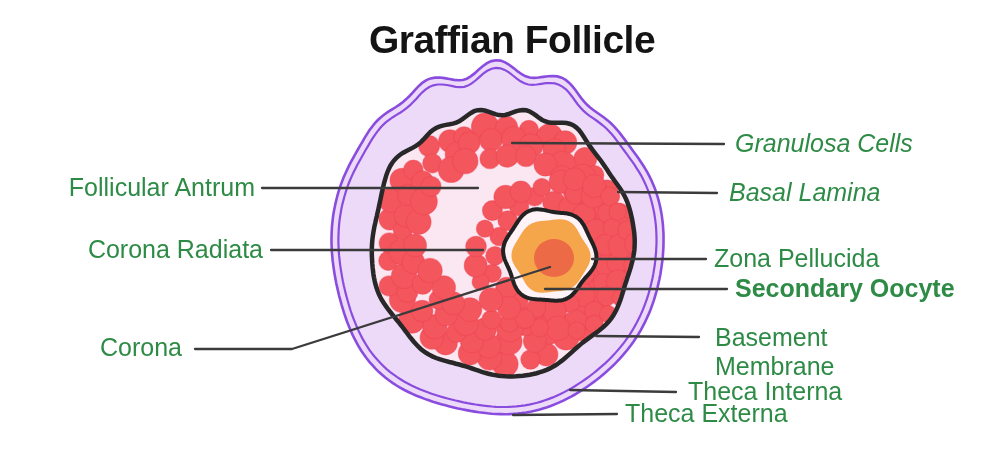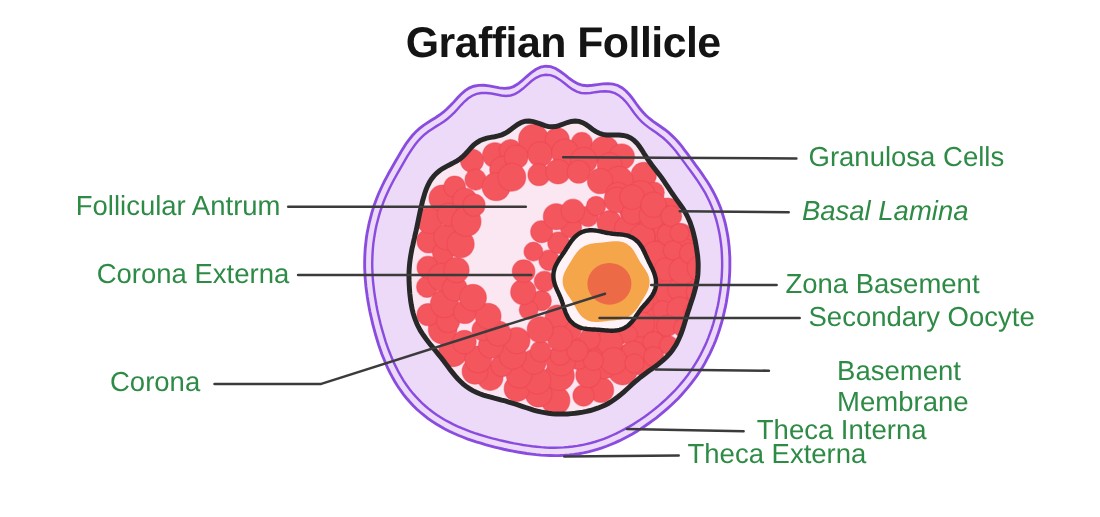--- a/index.html
+++ b/index.html
@@ -4,21 +4,21 @@
 <style>
   html,body{margin:0;padding:0;background:#ffffff;}
   body{width:1000px;height:470px;font-family:"Liberation Sans",sans-serif;}
   .stage{position:relative;width:1000px;height:470px;overflow:hidden;background:#fff;}
   svg.art{position:absolute;left:0;top:0;}
   .title{position:absolute;top:6px;left:0;width:100%;margin:12px;text-align:center;
          font-size:39px;font-weight:bold;letter-spacing:-0.5px;color:#141414;
          font-family:"Liberation Sans",sans-serif;}
   .label{position:absolute;font-size:25px;line-height:29px;white-space:nowrap;}
   .label.r{text-align:right;}
-  .label.wrap{white-space:normal;max-width:152px;margin-left:46px;}
+  .label.wrap{white-space:normal;max-width:152px;}
 </style>
 </head>
 <body>
 
 <div class="stage">
   <svg class="art" id="art" width="1000" height="470" viewBox="0 0 1000 470">
       <path d="M663.5 243.0L663.4 247.6L663.1 252.1L662.8 256.7L662.3 261.2L661.7 265.7L661.0 270.2L660.3 274.7L659.4 279.2L658.4 283.6L657.4 288.1L656.2 292.5L654.9 296.8L653.6 301.2L652.1 305.4L650.5 309.7L648.8 313.9L646.9 318.0L645.0 322.1L642.9 326.1L640.8 330.1L638.5 334.0L636.1 337.8L633.6 341.5L630.9 345.2L628.2 348.7L625.4 352.2L622.5 355.6L619.6 358.9L616.5 362.2L613.4 365.3L610.1 368.4L606.9 371.3L603.5 374.2L600.2 377.0L596.7 379.8L593.2 382.4L589.6 385.0L586.0 387.5L582.4 389.9L578.7 392.2L574.9 394.5L571.1 396.6L567.2 398.6L563.3 400.6L559.4 402.4L555.3 404.1L551.3 405.7L547.2 407.2L543.0 408.5L538.9 409.7L534.7 410.8L530.4 411.7L526.1 412.5L521.8 413.1L517.5 413.6L513.2 413.9L508.9 414.1L504.6 414.2L500.3 414.1L496.0 414.0L491.7 413.7L487.4 413.3L483.2 412.8L478.9 412.3L474.7 411.6L470.5 410.9L466.3 410.1L462.1 409.3L457.9 408.4L453.7 407.4L449.6 406.4L445.4 405.3L441.2 404.2L437.1 402.9L432.9 401.7L428.8 400.3L424.7 398.9L420.6 397.3L416.5 395.7L412.4 393.9L408.4 392.0L404.4 390.0L400.5 387.8L396.6 385.5L392.9 383.1L389.2 380.5L385.6 377.7L382.1 374.8L378.7 371.8L375.5 368.6L372.4 365.2L369.4 361.8L366.6 358.2L363.9 354.5L361.3 350.7L358.9 346.8L356.7 342.8L354.5 338.7L352.5 334.6L350.7 330.5L348.9 326.2L347.2 322.0L345.7 317.7L344.2 313.4L342.9 309.1L341.6 304.8L340.4 300.4L339.2 296.1L338.2 291.7L337.2 287.4L336.2 283.0L335.4 278.6L334.6 274.2L333.9 269.8L333.3 265.3L332.7 260.9L332.3 256.4L331.9 252.0L331.7 247.5L331.5 243.0L331.5 238.5L331.6 234.0L331.8 229.5L332.1 225.0L332.6 220.6L333.1 216.1L333.8 211.7L334.7 207.3L335.6 202.9L336.7 198.5L337.8 194.2L339.1 189.9L340.5 185.6L342.1 181.4L343.7 177.3L345.5 173.2L347.4 169.1L349.3 165.1L351.4 161.2L353.5 157.3L355.7 153.4L357.9 149.5L360.1 145.7L362.4 141.8L364.6 137.9L367.0 134.1L369.4 130.3L372.1 126.7L374.9 123.2L377.9 120.0L381.2 117.0L384.7 114.2L388.4 111.7L392.1 109.3L395.9 107.0L399.5 104.6L403.0 102.0L406.3 99.1L409.5 96.0L412.7 92.6L415.8 89.1L419.1 85.7L422.6 82.6L426.4 80.1L430.6 78.4L435.1 77.6L439.8 77.5L444.6 78.1L449.4 79.0L454.1 79.9L458.5 80.3L462.8 80.0L466.8 78.7L470.7 76.4L474.6 73.4L478.5 69.8L482.7 66.3L487.0 63.2L491.4 61.1L496.0 60.2L500.6 60.6L505.1 62.3L509.4 65.0L513.6 68.1L517.7 71.4L521.7 74.2L525.6 76.3L529.7 77.5L534.0 77.9L538.5 77.5L543.2 76.9L548.0 76.2L552.7 76.0L557.4 76.4L561.7 77.7L565.7 79.9L569.3 82.9L572.5 86.4L575.6 90.3L578.4 94.3L581.2 98.1L584.1 101.6L587.1 104.8L590.4 107.7L593.7 110.3L597.2 112.7L600.8 115.2L604.3 117.7L607.7 120.4L610.9 123.3L614.0 126.3L616.9 129.6L619.7 132.9L622.3 136.4L625.0 139.9L627.5 143.4L630.1 146.9L632.7 150.5L635.3 154.0L637.9 157.6L640.4 161.3L642.9 165.0L645.3 168.8L647.5 172.7L649.6 176.7L651.6 180.8L653.4 184.9L655.1 189.1L656.5 193.4L657.9 197.8L659.1 202.2L660.1 206.6L661.0 211.1L661.8 215.6L662.4 220.2L662.9 224.7L663.2 229.3L663.5 233.9L663.5 238.4Z" fill="#ECDAF8" stroke="#8A4CDF" stroke-width="2.6"></path>
       <path d="M656.5 243.0L656.3 247.4L656.1 251.7L655.7 256.1L655.3 260.4L654.8 264.8L654.1 269.1L653.4 273.4L652.6 277.7L651.6 281.9L650.6 286.2L649.5 290.4L648.3 294.6L647.0 298.7L645.5 302.8L644.0 306.9L642.4 310.9L640.6 314.9L638.7 318.8L636.8 322.6L634.7 326.4L632.5 330.2L630.2 333.8L627.8 337.4L625.3 340.9L622.7 344.3L620.0 347.6L617.2 350.9L614.4 354.1L611.4 357.2L608.4 360.2L605.4 363.1L602.2 365.9L599.0 368.7L595.8 371.4L592.5 374.0L589.1 376.6L585.7 379.0L582.3 381.4L578.8 383.7L575.2 386.0L571.6 388.1L567.9 390.1L564.2 392.1L560.5 394.0L556.7 395.7L552.9 397.4L549.0 398.9L545.0 400.3L541.1 401.6L537.1 402.7L533.0 403.7L529.0 404.6L524.9 405.3L520.8 405.9L516.6 406.4L512.5 406.7L508.4 406.9L504.2 407.0L500.1 407.0L496.0 406.8L491.9 406.5L487.8 406.1L483.7 405.7L479.6 405.1L475.6 404.5L471.6 403.8L467.5 403.1L463.5 402.3L459.5 401.4L455.5 400.5L451.5 399.5L447.5 398.5L443.5 397.4L439.6 396.2L435.6 395.0L431.6 393.7L427.7 392.3L423.7 390.8L419.8 389.3L415.9 387.6L412.1 385.8L408.3 383.8L404.5 381.8L400.8 379.5L397.2 377.2L393.7 374.7L390.2 372.1L386.9 369.3L383.7 366.4L380.6 363.3L377.6 360.1L374.7 356.8L372.0 353.4L369.4 349.8L367.0 346.2L364.7 342.4L362.5 338.6L360.5 334.7L358.6 330.8L356.8 326.8L355.1 322.7L353.5 318.7L352.0 314.6L350.6 310.5L349.3 306.3L348.1 302.2L346.9 298.0L345.8 293.9L344.8 289.7L343.8 285.5L342.9 281.3L342.1 277.1L341.4 272.9L340.7 268.6L340.1 264.4L339.6 260.1L339.1 255.9L338.8 251.6L338.6 247.3L338.4 243.0L338.4 238.7L338.5 234.4L338.7 230.1L339.0 225.8L339.4 221.5L340.0 217.2L340.7 213.0L341.4 208.8L342.3 204.6L343.4 200.4L344.5 196.2L345.7 192.1L347.1 188.0L348.5 184.0L350.1 180.0L351.8 176.1L353.6 172.2L355.5 168.4L357.5 164.6L359.5 160.9L361.6 157.2L363.7 153.5L365.8 149.8L368.0 146.1L370.1 142.4L372.4 138.7L374.8 135.1L377.3 131.6L380.0 128.2L382.9 125.1L386.0 122.2L389.4 119.6L392.9 117.2L396.5 114.9L400.1 112.7L403.6 110.4L406.9 107.9L410.1 105.2L413.2 102.1L416.2 98.9L419.2 95.5L422.3 92.3L425.7 89.4L429.3 87.0L433.3 85.3L437.6 84.5L442.1 84.5L446.8 85.0L451.4 85.9L455.8 86.8L460.1 87.2L464.2 86.8L468.0 85.6L471.7 83.4L475.5 80.5L479.3 77.1L483.2 73.7L487.3 70.8L491.6 68.7L496.0 67.9L500.4 68.3L504.7 69.9L508.9 72.4L512.9 75.5L516.8 78.6L520.6 81.3L524.4 83.3L528.3 84.5L532.4 84.8L536.8 84.5L541.2 83.8L545.8 83.2L550.4 83.0L554.8 83.4L558.9 84.7L562.7 86.8L566.2 89.6L569.3 93.0L572.2 96.7L574.9 100.5L577.6 104.2L580.4 107.5L583.3 110.6L586.4 113.3L589.6 115.8L593.0 118.2L596.4 120.5L599.7 123.0L603.0 125.5L606.1 128.3L609.0 131.2L611.8 134.3L614.5 137.5L617.0 140.9L619.5 144.2L622.0 147.6L624.5 151.0L627.0 154.4L629.5 157.8L631.9 161.2L634.4 164.7L636.7 168.3L639.0 171.9L641.2 175.6L643.2 179.5L645.1 183.4L646.8 187.4L648.4 191.4L649.8 195.5L651.1 199.7L652.2 203.9L653.2 208.2L654.1 212.5L654.8 216.8L655.4 221.1L655.9 225.5L656.2 229.9L656.4 234.2L656.5 238.6Z" fill="none" stroke="#8A4CDF" stroke-width="2.2"></path>
       <defs>
         <clipPath id="gclip">
@@ -204,23 +204,23 @@
         <polyline points="699,337 596,336"></polyline>
         <polyline points="676,392 570,390"></polyline>
         <polyline points="617,414 513,415"></polyline>
       </g>
     </svg>
 
   <h1 class="title" style="color: rgb(20, 20, 20);">Graffian Follicle</h1>
 
   <div id="labels">
     <div class="label r" style="color: rgb(46, 139, 70); top: 173px; right: 745px; text-align: right;">Follicular Antrum</div>
-    <div class="label r" style="color: rgb(46, 139, 70); top: 235px; right: 737px;">Corona Externa</div>
+    <div class="label r" style="color: rgb(46, 139, 70); top: 235px; right: 737px;">Corona Radiata</div>
     <div class="label r" style="color: rgb(46, 139, 70); top: 333px; right: 818px;">Corona</div>
-    <div class="label l" style="color: rgb(46, 139, 70); top: 129px; left: 735px;">Granulosa Cells</div>
+    <div class="label l" style="color: rgb(46, 139, 70); top: 129px; left: 735px; font-style: italic;">Granulosa Cells</div>
     <div class="label l" style="color: rgb(46, 139, 70); top: 178px; left: 729px; font-style: italic;">Basal Lamina</div>
-    <div class="label l" style="color: rgb(46, 139, 70); top: 244px; left: 714px;">Zona Basement</div>
-    <div class="label l" style="color: rgb(46, 139, 70); top: 274px; left: 735px;">Secondary Oocyte</div>
+    <div class="label l" style="color: rgb(46, 139, 70); top: 244px; left: 714px;">Zona Pellucida</div>
+    <div class="label l" style="color: rgb(46, 139, 70); top: 274px; left: 735px; font-weight: bold;">Secondary Oocyte</div>
     <div class="label l wrap" style="color: rgb(46, 139, 70); top: 323px; left: 715px;">Basement Membrane</div>
     <div class="label l" style="color: rgb(46, 139, 70); top: 377px; left: 688px;">Theca Interna</div>
     <div class="label l" style="color: rgb(46, 139, 70); top: 399px; left: 625px;">Theca Externa</div>
   </div>
 </div>
 
 </body></html>

